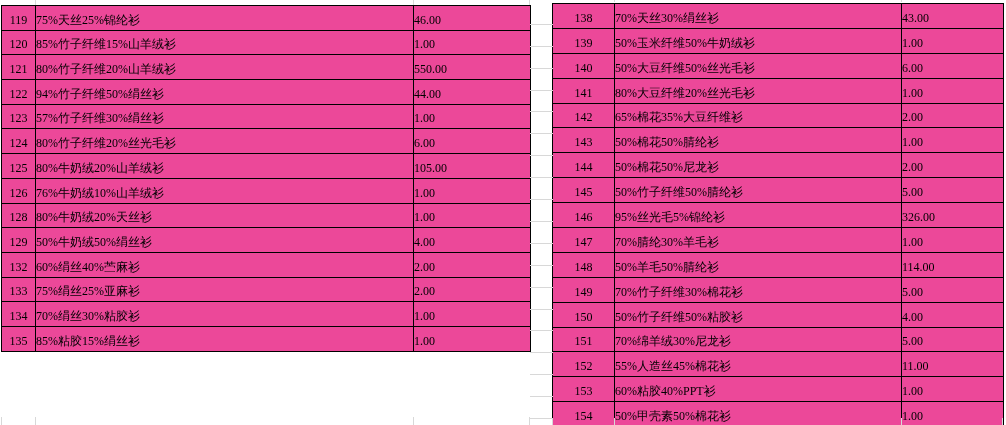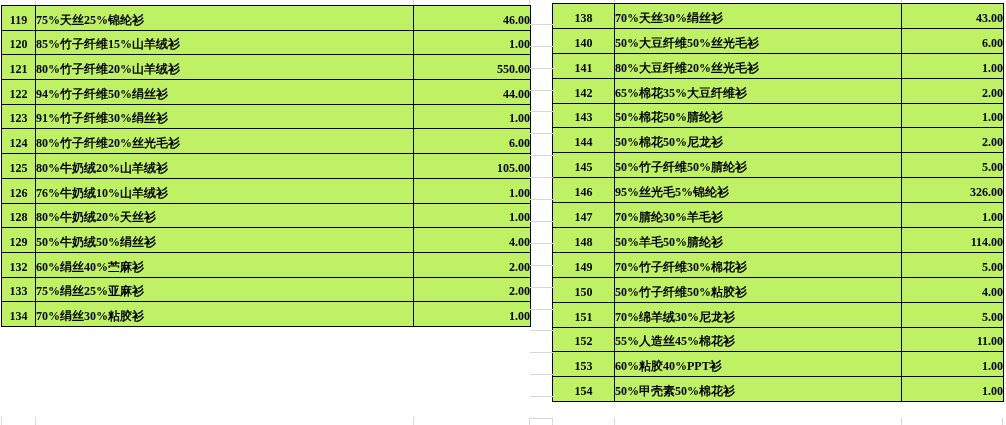--- a/index.html
+++ b/index.html
@@ -12,41 +12,40 @@
     position: relative;
     width: 1006px;
     height: 425px;
     background: #ffffff;
     overflow: hidden;
   }
   table.sheet {
     position: absolute;
     border-collapse: collapse;
     table-layout: fixed;
-    background: #bef264;
-    font-weight: bold;
+    background: #ec4899;
   }
   table.sheet td {
     border: 1px solid #000000;
     overflow: hidden;
     white-space: nowrap;
     vertical-align: bottom;
     font-size: 12px;
     line-height: 13px;
     color: #000000;
     padding: 0 0 3px 0;
   }
   table.left-sheet  { left: 1px;   top: 5px; width: 529px; }
   table.left-sheet  td { height: 20.7px; }
   table.right-sheet { left: 552px; top: 3px; width: 451px; }
   table.right-sheet td { height: 20.9px; }
 
   td.num  { text-align: center; }
   td.desc { text-align: left; }
-  td.val  { text-align: right; padding-right: 4px; }
+  td.val  { text-align: left; padding-right: 4px; }
 
   
   .gap-lines {
     position: absolute;
     left: 530px; top: 3px;
     width: 23px; height: 416px;
     background: repeating-linear-gradient(
       to bottom,
       transparent 0px, transparent 20.9px,
       #d8d8d8 20.9px, #d8d8d8 21.9px
@@ -85,21 +84,21 @@
           <td class="desc">80%竹子纤维20%山羊绒衫</td>
           <td class="val">550.00</td>
         </tr>
         <tr>
           <td class="num">122</td>
           <td class="desc">94%竹子纤维50%绢丝衫</td>
           <td class="val">44.00</td>
         </tr>
         <tr>
           <td class="num">123</td>
-          <td class="desc">91%竹子纤维30%绢丝衫</td>
+          <td class="desc">57%竹子纤维30%绢丝衫</td>
           <td class="val">1.00</td>
         </tr>
         <tr>
           <td class="num">124</td>
           <td class="desc">80%竹子纤维20%丝光毛衫</td>
           <td class="val">6.00</td>
         </tr>
         <tr>
           <td class="num">125</td>
           <td class="desc">80%牛奶绒20%山羊绒衫</td>
@@ -126,36 +125,46 @@
           <td class="val">2.00</td>
         </tr>
         <tr>
           <td class="num">133</td>
           <td class="desc">75%绢丝25%亚麻衫</td>
           <td class="val">2.00</td>
         </tr>
         <tr>
           <td class="num">134</td>
           <td class="desc">70%绢丝30%粘胶衫</td>
+          <td class="val">1.00</td>
+        </tr>
+        <tr>
+          <td class="num">135</td>
+          <td class="desc">85%粘胶15%绢丝衫</td>
           <td class="val">1.00</td>
         </tr>
       </tbody>
   </table>
 
   <table class="sheet right-sheet">
     <colgroup>
       <col style="width:62px">
       <col style="width:287px">
       <col style="width:102px">
     </colgroup>
     <tbody>
         <tr>
           <td class="num">138</td>
           <td class="desc">70%天丝30%绢丝衫</td>
           <td class="val">43.00</td>
+        </tr>
+        <tr>
+          <td class="num">139</td>
+          <td class="desc">50%玉米纤维50%牛奶绒衫</td>
+          <td class="val">1.00</td>
         </tr>
         <tr>
           <td class="num">140</td>
           <td class="desc">50%大豆纤维50%丝光毛衫</td>
           <td class="val">6.00</td>
         </tr>
         <tr>
           <td class="num">141</td>
           <td class="desc">80%大豆纤维20%丝光毛衫</td>
           <td class="val">1.00</td>

